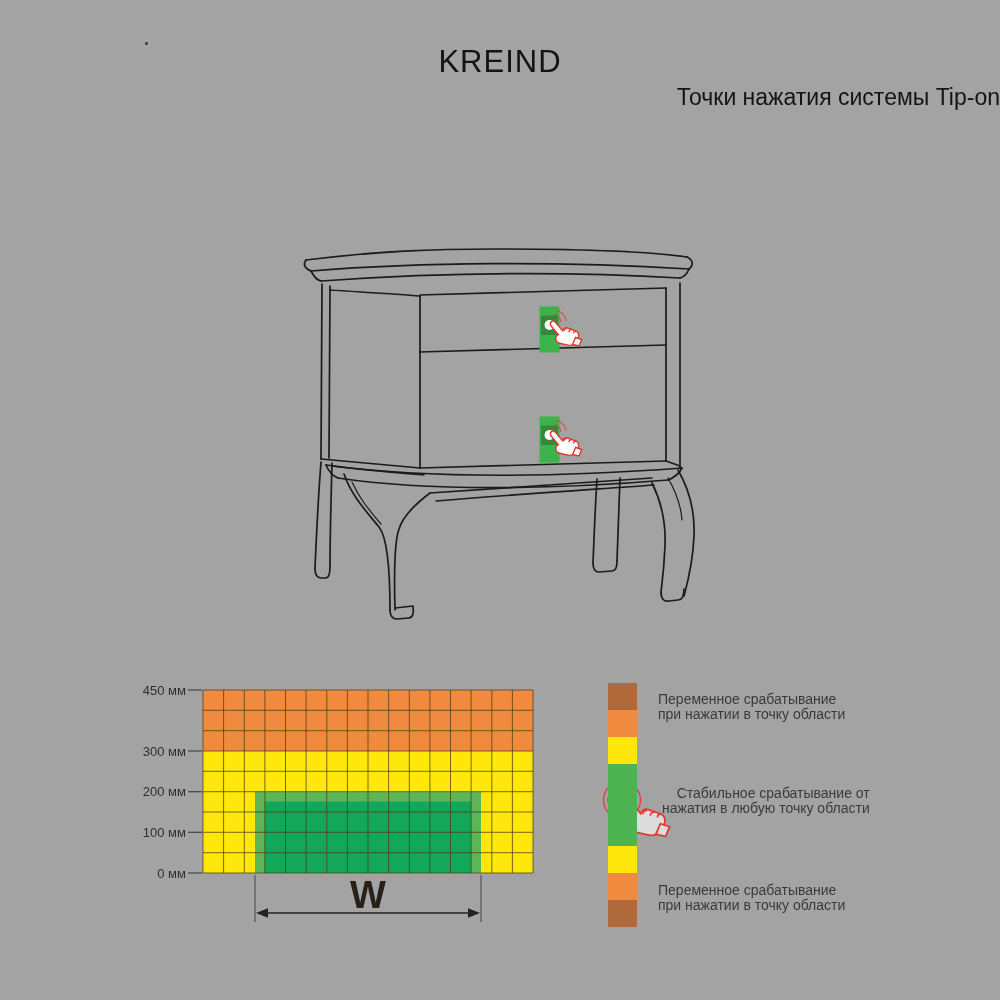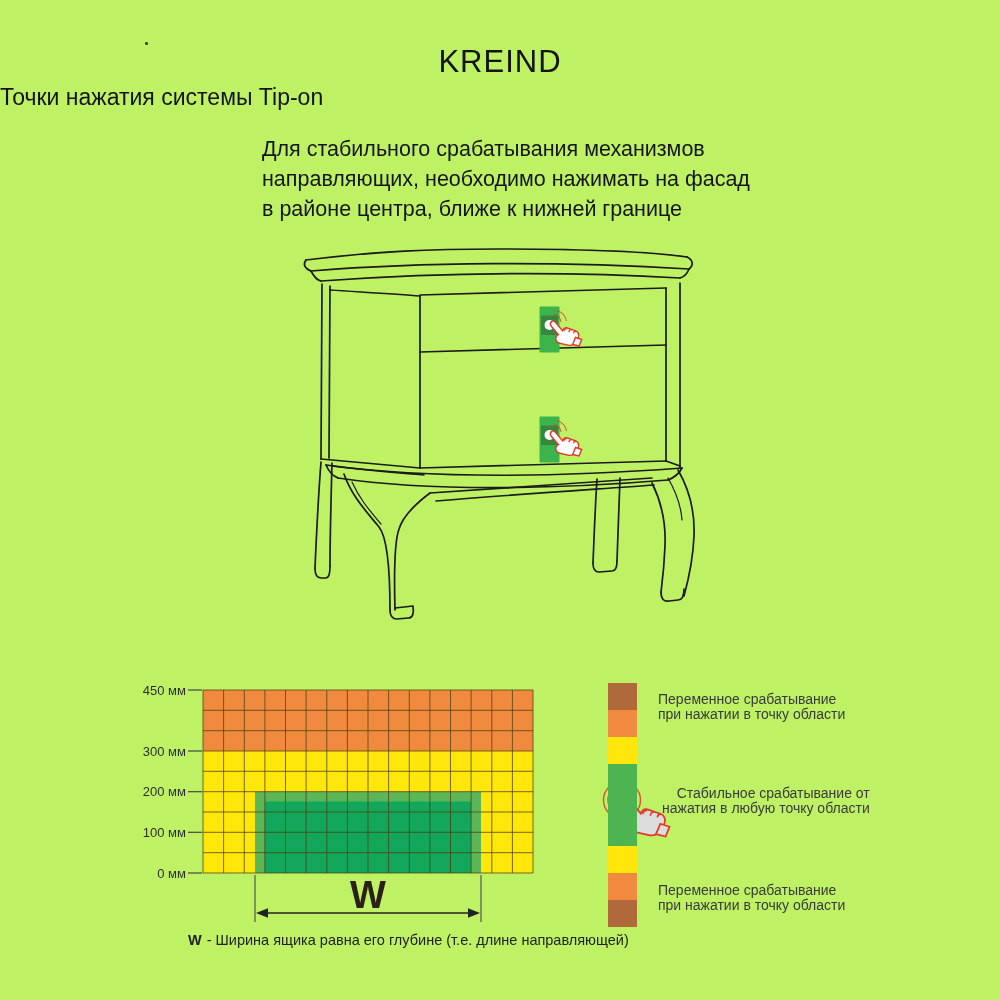--- a/index.html
+++ b/index.html
@@ -1,24 +1,24 @@
 <!DOCTYPE html>
 <html><head>
 <meta charset="utf-8">
 <style>
   html,body{margin:0;padding:0;background:#ffffff;}
   body{font-family:"Liberation Sans", sans-serif;color:#1c1c1c;}
-  .page{position:relative;width:1000px;height:1000px;background:#bef264;overflow:hidden;}
+  .page{position:relative;width:1000px;height:1000px;background:#a3a3a3;overflow:hidden;}
   .layer{position:absolute;left:0;top:0;width:1000px;height:1000px;}
   svg{display:block;}
   svg text{font-family:"Liberation Sans", sans-serif;}
   .stray-dot{position:absolute;left:145px;top:42px;width:3px;height:3px;background:#444;border-radius:1px;}
   .title{position:absolute;left:0;top:44px;width:1000px;text-align:center;
          font-size:31px;letter-spacing:1px;color:#141414;}
-  .subtitle{position:absolute;left:0;top:84px;width:1000px;text-align:left;
+  .subtitle{position:absolute;left:0;top:84px;width:1000px;text-align:right;
          font-size:23px;color:#141414;}
   .intro{position:absolute;left:262px;top:134px;width:520px;font-size:21.5px;
          line-height:30px;color:#151515;white-space:pre-line;}
   .caption{position:absolute;left:188px;top:932px;font-size:14.5px;color:#222;}
   .caption .term{font-weight:bold;}
   .caption .rest{margin-left:5px;}
   .legend-bar{position:absolute;left:608px;top:683px;width:29px;display:flex;flex-direction:column;}
   .legend-bar .seg{width:29px;}
   .seg.h27{height:27px;}
   .seg.h82{height:82px;}
@@ -29,23 +29,20 @@
 </style>
 </head>
 <body>
 
 <div class="page">
 
   <div class="stray-dot"></div>
 
   <div class="title">KREIND</div>
   <div class="subtitle">Точки нажатия системы Tip-on</div>
-  <div class="intro">Для стабильного срабатывания механизмов
-направляющих, необходимо нажимать на фасад
-в районе центра, ближе к нижней границе</div>
 
   <svg class="layer" viewBox="0 0 1000 1000" width="1000" height="1000">
     <g fill="none" stroke="#1B1B1B" stroke-width="1.7" stroke-linecap="round" stroke-linejoin="round">
 
       <path d="M306,260 C380,251 430,249 498,249 C575,249 645,251 687,257"></path>
       <path d="M306,260 C303,264 304,268 311,271"></path>
       <path d="M687,257 C693,260 694,265 689,269"></path>
       <path d="M311,271 C420,262 560,261 689,269"></path>
       <path d="M311,271 C314,277 317,280 321,281"></path>
       <path d="M689,269 C687,274 684,277 680,278"></path>
@@ -173,17 +170,14 @@
     <div class="seg h27" style="background: rgb(176, 105, 59);"></div>
   </div>
 
   <div class="legend-label top">Переменное срабатывание
 при нажатии в точку области</div>
   <div class="legend-label middle">Стабильное срабатывание от
 нажатия в любую точку области</div>
   <div class="legend-label bottom">Переменное срабатывание
 при нажатии в точку области</div>
 
-  <div class="caption">
-    <span class="term">W</span><span class="rest">- Ширина ящика равна его глубине (т.е. длине направляющей)</span>
-  </div>
 
 </div>
 
 </body></html>

